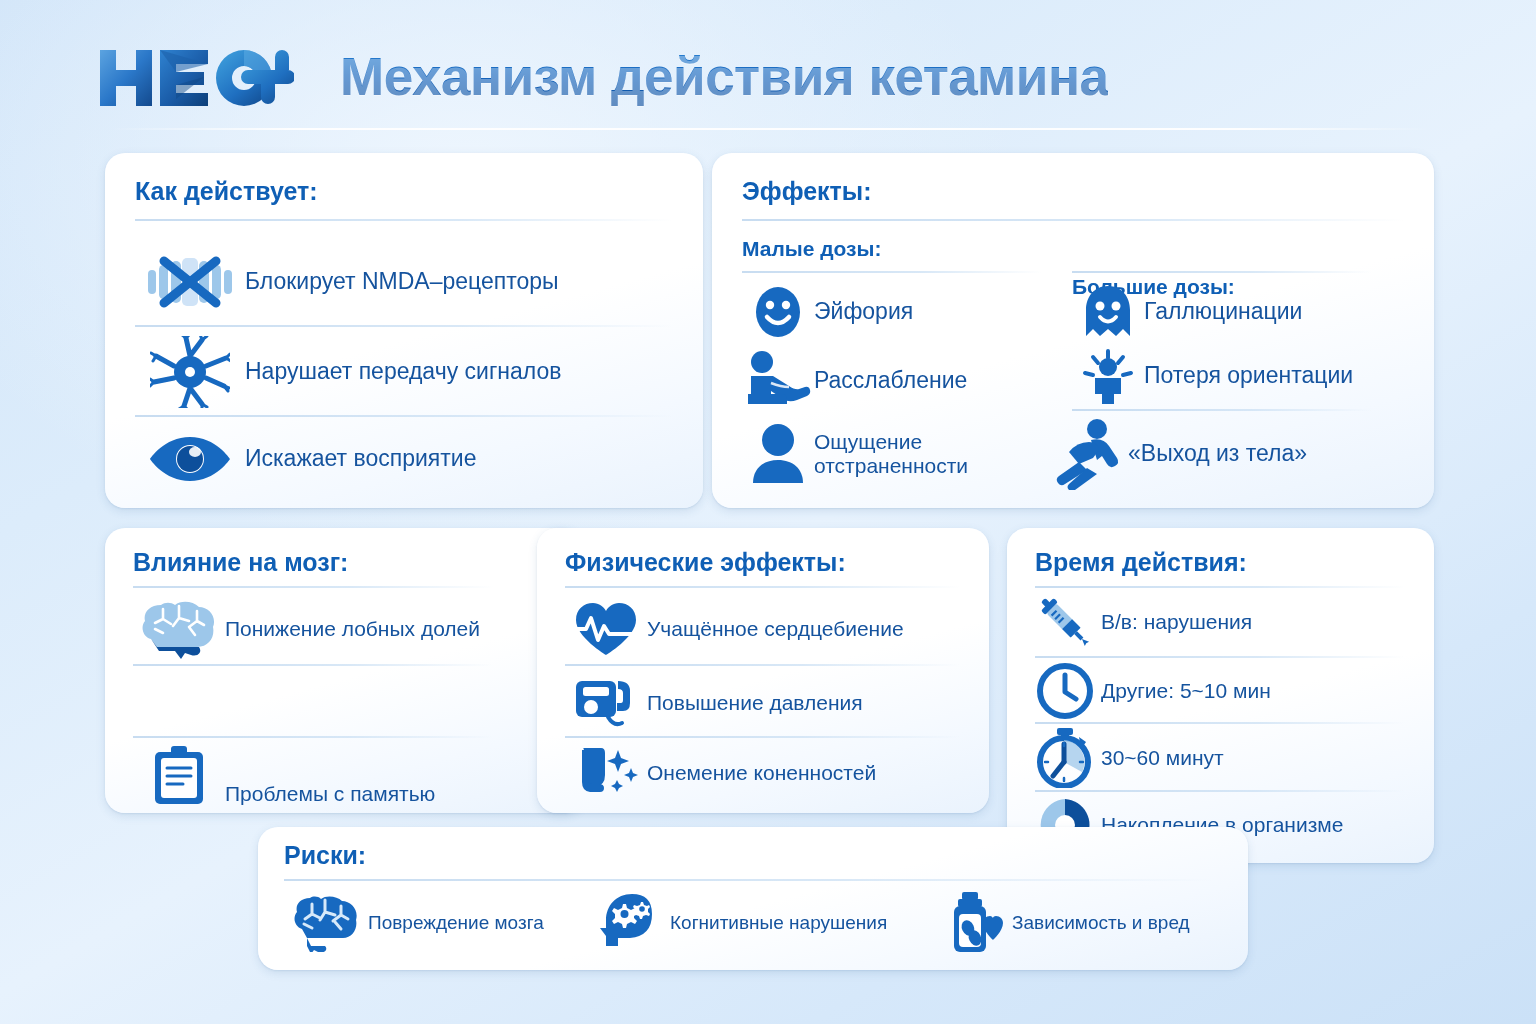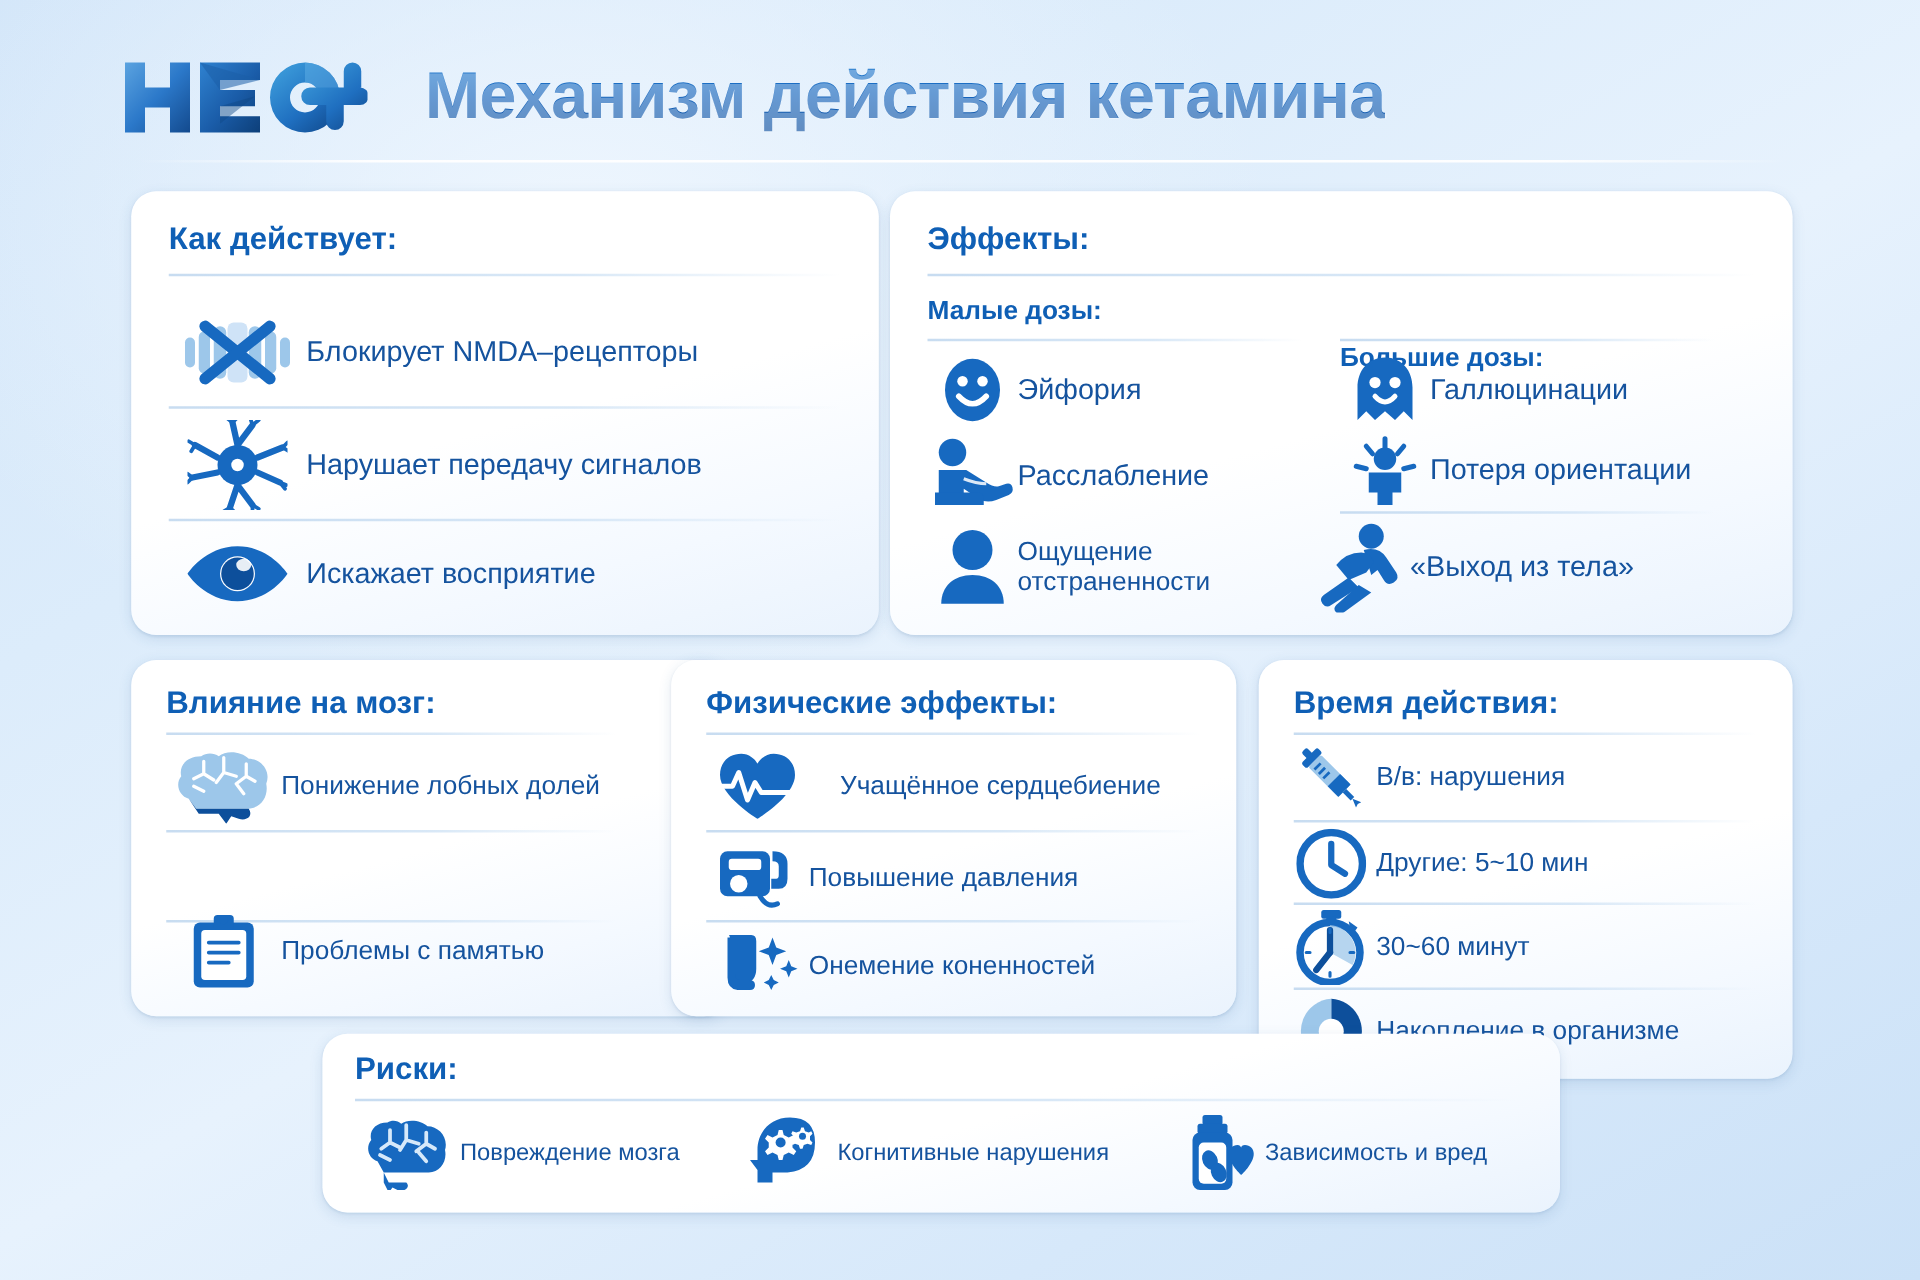--- a/index.html
+++ b/index.html
@@ -258,41 +258,41 @@
           <path d="M22 10 v10 M22 20 l-8 4 M22 20 l8 5 M38 7 v12 M38 19 l10 3 M38 19 l-6 8 M56 12 v10 M56 22 l7 4 M56 22 l-8 6 M14 30 l8 4 M48 28 l6 8"></path>
         </g>
       </svg>
     </span>
     <span class="label sm">Понижение лобных долей</span>
   </div>
   <div class="rule" style="left:28px; top:136px; width:360px;"></div>
 
   <div class="rule" style="left:28px; top:208px; width:360px;"></div>
 
-  <div class="row" style="left:28px; top:200px; width:372px; height:66px;">
+  <div class="row" style="left:28px; top:212px; width:372px; height:66px;align-items:flex-end;">
     <span class="ico" style="width:92px;">
       <svg width="52" height="62" viewBox="0 0 52 62">
         <rect class="c1" x="2" y="8" width="48" height="52" rx="5"></rect>
         <rect x="8" y="14" width="36" height="40" rx="3" fill="#ffffff"></rect>
         <rect class="c1" x="18" y="2" width="16" height="12" rx="3"></rect>
         <circle class="c1" cx="26" cy="6" r="3.5"></circle>
         <g stroke="#1769c0" stroke-width="3" stroke-linecap="round">
           <path d="M14 24 h24 M14 32 h24 M14 40 h16"></path>
         </g>
       </svg>
     </span>
     <span class="label sm">Проблемы с памятью</span>
   </div>
 </div>
 
 <div class="card" style="left:537px; top:528px; width:452px; height:285px;">
   <div class="card-title" style="left:28px; top:20px;">Физические эффекты:</div>
   <div class="rule" style="left:28px; top:58px; width:395px;"></div>
 
-  <div class="row" style="left:28px; top:66px; width:410px; height:70px;gap:25px;">
+  <div class="row" style="left:28px; top:66px; width:410px; height:70px;">
     <span class="ico" style="width:82px;">
       <svg width="70" height="58" viewBox="0 0 70 58">
         <path class="c1" d="M35 55 C35 55 5 37 5 20 C5 9 13 3 22 3 C28 3 33 7 35 11 C37 7 42 3 48 3 C57 3 65 9 65 20 C65 37 35 55 35 55 Z"></path>
         <path d="M0 29 h15 l5 -11 l7 22 l6 -14 l5 8 h28" stroke="#ffffff" stroke-width="4" fill="none" stroke-linejoin="round" stroke-linecap="round"></path>
       </svg>
     </span>
     <span class="label sm">Учащённое сердцебиение</span>
   </div>
   <div class="rule" style="left:28px; top:136px; width:395px;"></div>
 

